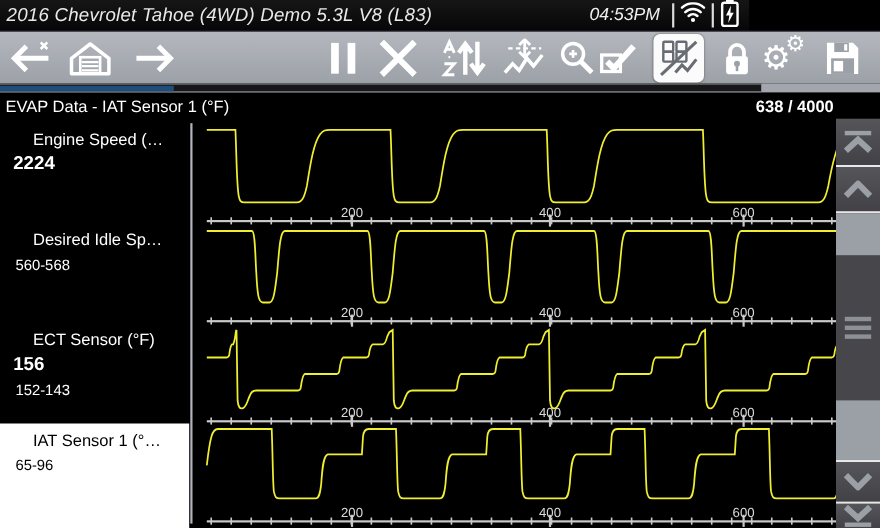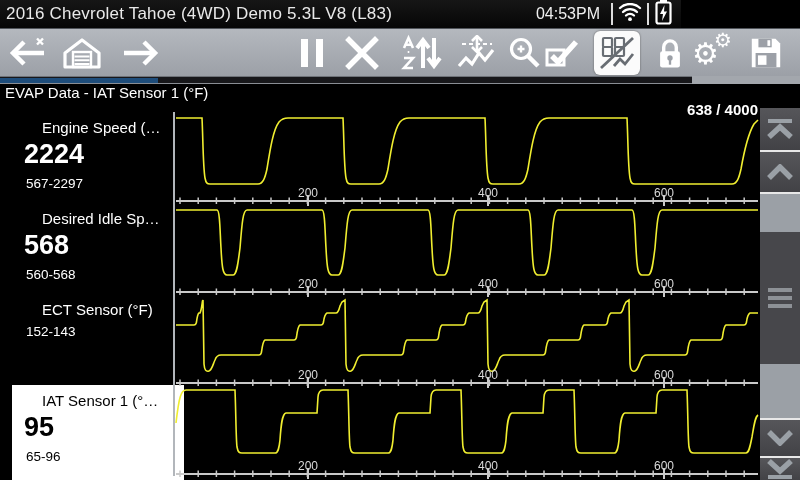--- a/index.html
+++ b/index.html
@@ -3,21 +3,21 @@
 <meta charset="utf-8">
 <style>
   * { margin:0; padding:0; box-sizing:border-box; }
   html,body { width:800px; height:480px; overflow:hidden; background:#000;
     font-family:"Liberation Sans","DejaVu Sans",sans-serif; }
   .screen { position:absolute; width:800px; height:480px; background:#000; }
 
   
   .titlebar { position:absolute; left:0; top:0; width:681px; height:28px;
     background:linear-gradient(#161616,#060606); display:flex; align-items:center;
-    color:#e9e9e9; }
+    color:#e9e9e9;font-style:italic; }
   .title-text { padding-left:6px; font-size:17px; letter-spacing:.2px; white-space:nowrap; }
   .tb-right { margin-left:auto; display:flex; align-items:center; height:100%; padding-right:8px; }
   .clock { font-size:16px; color:#f0f0f0; margin-right:6px; }
   .vsep { width:2px; height:22px; background:#dcdcdc; margin:0 5px; }
 
   
   .toolbar { position:absolute; left:0; top:28px; width:800px; height:48px;
     background:linear-gradient(#b4b8be,#9ca0a7); border-top:1px solid #50545a; }
   .tb-btn { position:absolute; top:2px; height:44px; width:44px; display:flex;
     align-items:center; justify-content:center; }
@@ -28,37 +28,37 @@
   .gear-small { position:absolute; left:20px; top:-3px; font-size:20px; line-height:20px; }
 
   
   .progress-strip { position:absolute; left:0; top:76px; width:800px; height:8px; background:#a3a7ad; }
   .progress-track { position:absolute; left:0; top:0; width:692px; height:8px; background:#17171a;
     border-top:1px solid #6e7278; border-bottom:1px solid #8a8e94; }
   .progress-fill { position:absolute; left:0; top:1px; height:5px; width:158px; background:#1e4d7b; }
 
   
   .subheader { position:absolute; left:0; top:84px; width:800px; height:26px; color:#fff;
-    display:flex; align-items:flex-start;flex-direction:column; }
+    display:flex; align-items:center; }
   .sub-title { font-size:15px; padding-left:5px; }
   .sub-counter { margin-left:auto; margin-right:42px; font-size:15px; font-weight:bold; }
 
   
-  .params { position:absolute; left:12px; top:112px; width:172px; height:368px; }
+  .params { position:absolute; left:0; top:112px; width:172px; height:368px; }
   .param-row { position:relative; width:172px; height:91px; color:#fff; overflow:hidden; }
   .param-row:last-child { height:95px; }
   .param-row.selected { background:#fff; color:#000; }
   .p-name { margin:7px 2px 0 30px; font-size:15px; white-space:nowrap; overflow:hidden; }
-  .p-value { margin:3px 0 0 12px; font-size:27px; font-weight:bold; }
+  .p-value { margin:3px 0 0 12px; font-size:17px; font-weight:bold; }
   .p-range { margin:6px 0 0 14px; font-size:13.5px; }
 
   
   .y-axis-line { position:absolute; left:173px; top:112px; width:2px; height:364px; background:#b2b6bb; }
   .graphs { position:absolute; left:176px; top:112px; width:582px; height:368px; }
-  .graph-panel { position:absolute; left:0; width:582px; height:91px; }
+  .graph-panel { position:absolute; left:12px; width:582px; height:91px; }
   .graph-panel svg { position:absolute; left:0; top:0; overflow:visible; }
   .x-label { position:absolute; bottom:4px; transform:translateX(-50%); color:#d9d9d9;
     font-size:12px; line-height:12px; }
 
   
   .scrollcol { position:absolute; left:760px; top:108px; width:40px; height:372px; background:#2e2e30; }
   .sc-btn { position:absolute; left:0; width:40px; background:linear-gradient(#56565a,#424246);
     display:flex; align-items:center; justify-content:center; }
   .sc-sep { position:absolute; left:0; width:40px; height:2px; background:#e8e8e8; }
   .sc-track { position:absolute; left:0; width:40px; background:#9ba0a6; }
@@ -200,34 +200,32 @@
 
   <div class="subheader">
     <span class="sub-title">EVAP Data - IAT Sensor 1 (°F)</span>
     <span class="sub-counter">638 / 4000</span>
   </div>
 
   <div class="params">
       <div class="param-row">
     <div class="p-name">Engine Speed (…</div>
     <div class="p-value">2224</div>
-    <div class="p-range">567-2297</div>
   </div>
       <div class="param-row">
     <div class="p-name">Desired Idle Sp…</div>
-    <div class="p-value">568</div>
     <div class="p-range">560-568</div>
   </div>
       <div class="param-row">
     <div class="p-name">ECT Sensor (°F)</div>
+    <div class="p-value">156</div>
     <div class="p-range">152-143</div>
   </div>
       <div class="param-row selected">
     <div class="p-name">IAT Sensor 1 (°…</div>
-    <div class="p-value">95</div>
     <div class="p-range">65-96</div>
   </div>
     </div>
   <div class="y-axis-line"></div>
 
   <div class="graphs">
       <div class="graph-panel" style="top: 0px;">
         <svg width="582" height="95" viewBox="0 0 582 95">
           <rect x="0" y="88" width="582" height="2" fill="#c9c9c9"></rect>
           <rect x="3.25" y="85.5" width="1.5" height="6.5" fill="#c9c9c9"></rect>

